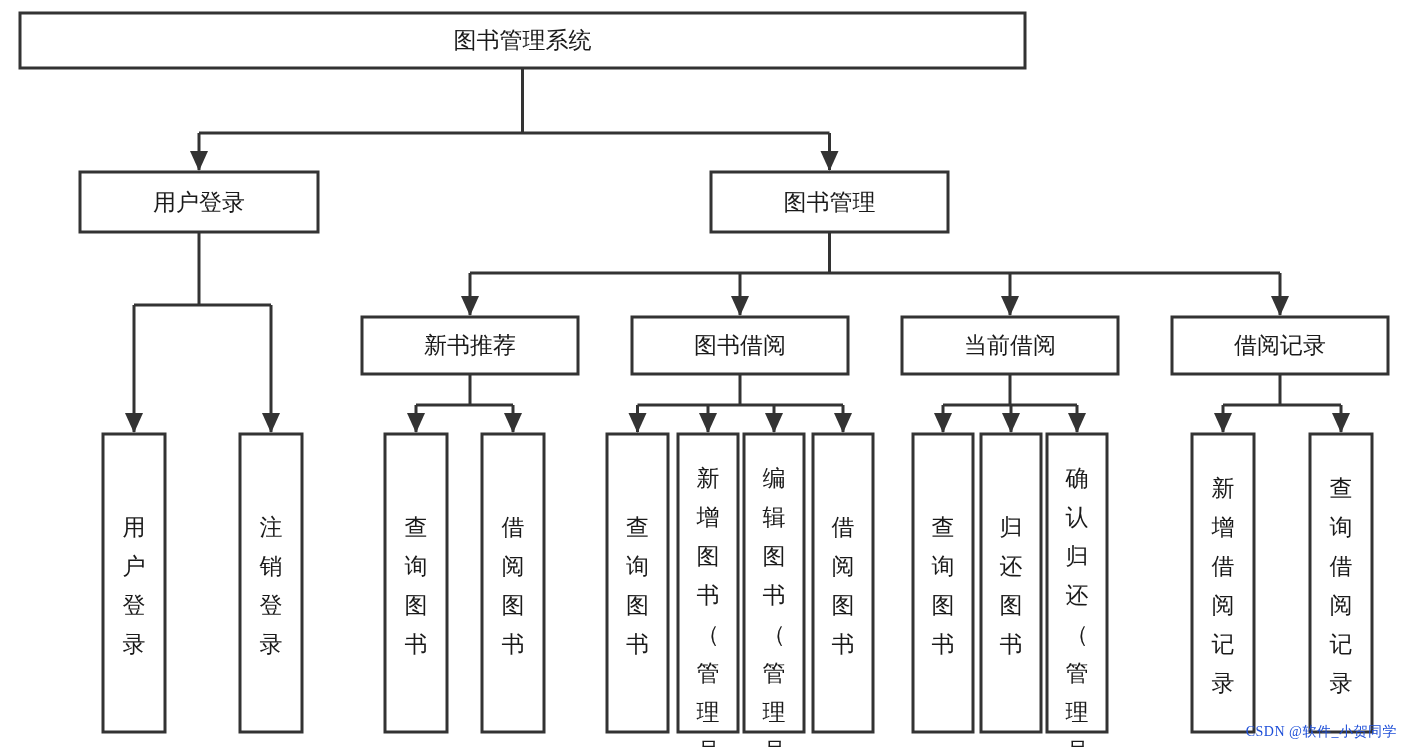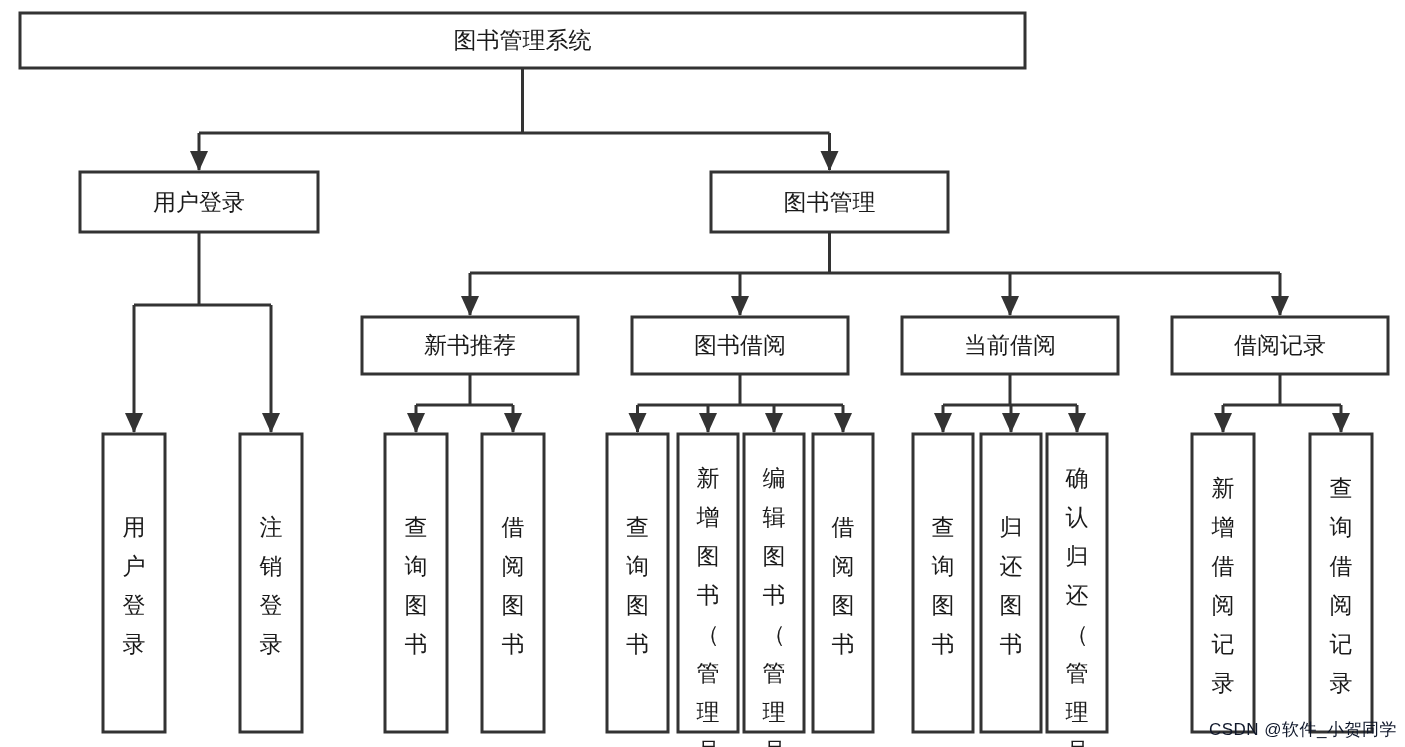--- a/index.html
+++ b/index.html
@@ -52,23 +52,23 @@
   .node-label-v {
     font-family: "DejaVu Sans", "Liberation Sans", sans-serif;
     font-size: 23px;
     fill: #1a1a1a;
     text-anchor: middle;
   }
   .watermark {
     position: absolute;
     right: 8px;
     bottom: 6px;
-    font-family: Liberation Sans, sans-serif;
-    font-size: 17px;
-    color: #0f172a;
+    font-family: Liberation Serif, serif;
+    font-size: 14px;
+    color: #1d4ed8;
     white-space: nowrap;
     letter-spacing: 0.5px;
   }
 </style>
 </head>
 <body>
 
 <div id="diagram-root">
   <svg class="flow" id="flow-svg" viewBox="0 0 1405 747" xmlns="http://www.w3.org/2000/svg">
       <g>

